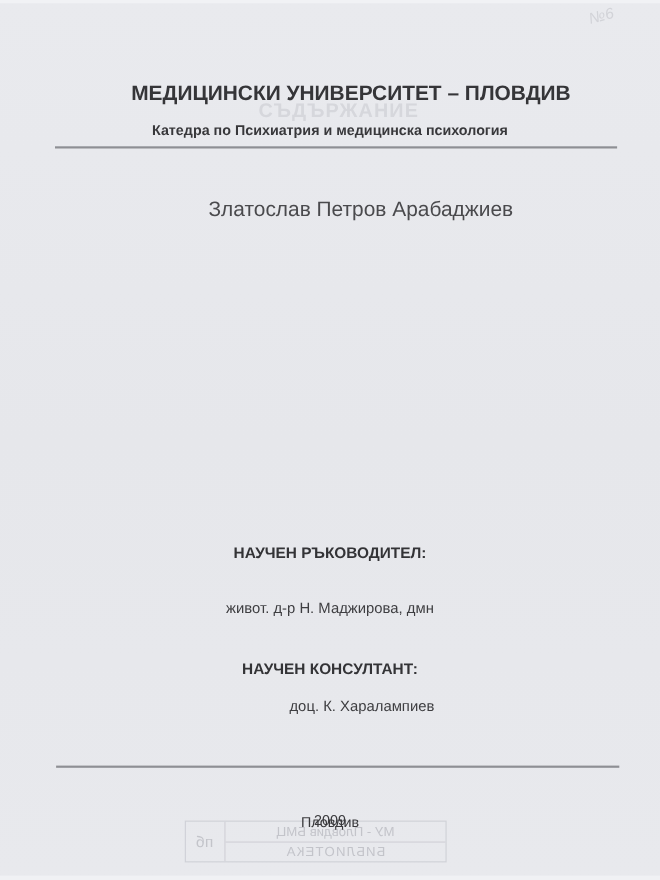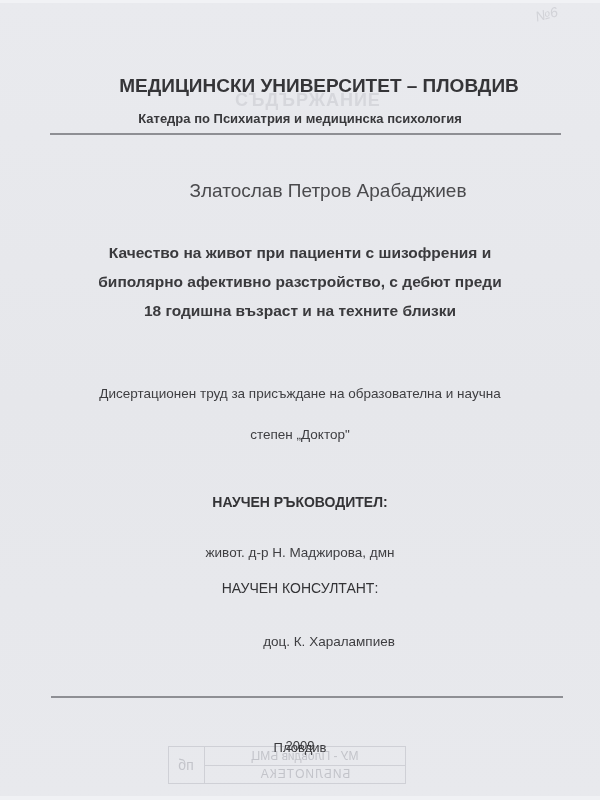--- a/index.html
+++ b/index.html
@@ -104,23 +104,23 @@
       font-size: 14px;
       font-weight: bold;
       color: #333336;
     }
     .supervisor-name {
       top: 545px;
       font-size: 13.5px;
       color: #3e3e41;
     }
     .consultant-label {
-      top: 580px;
-      font-size: 14px;
-      font-weight: normal;
+      top: 600px;
+      font-size: 14px;
+      font-weight: bold;
       color: #333336;
     }
     .consultant-name {
       top: 634px;
       font-size: 13.5px;
       color: #3e3e41;
       padding-left: 29px;
     }
     .city {
       top: 708px;
@@ -182,30 +182,21 @@
 
   <div class="ghost-title">СЪДЪРЖАНИЕ</div>
   <div class="corner-mark">№6</div>
 
   <div class="center university">МЕДИЦИНСКИ УНИВЕРСИТЕТ – ПЛОВДИВ</div>
   <div class="center department">Катедра по Психиатрия и медицинска психология</div>
   <div class="hr top"></div>
 
   <div class="center author">Златослав Петров Арабаджиев</div>
 
-  <div class="center title">
-    <div>Качество на живот при пациенти с шизофрения и</div>
-    <div>биполярно афективно разстройство, с дебют преди</div>
-    <div>18 годишна възраст и на техните близки</div>
-  </div>
-
-  <div class="center dissertation">
-    <div>Дисертационен труд за присъждане на образователна и научна</div>
-    <div>степен „Доктор"</div>
-  </div>
+
 
   <div class="center supervisor-label">НАУЧЕН РЪКОВОДИТЕЛ:</div>
   <div class="center supervisor-name">живот. д-р Н. Маджирова, дмн</div>
 
   <div class="center consultant-label">НАУЧЕН КОНСУЛТАНТ:</div>
   <div class="center consultant-name">доц. К. Харалампиев</div>
 
   <div class="hr bottom"></div>
 
   <div class="stamp">

